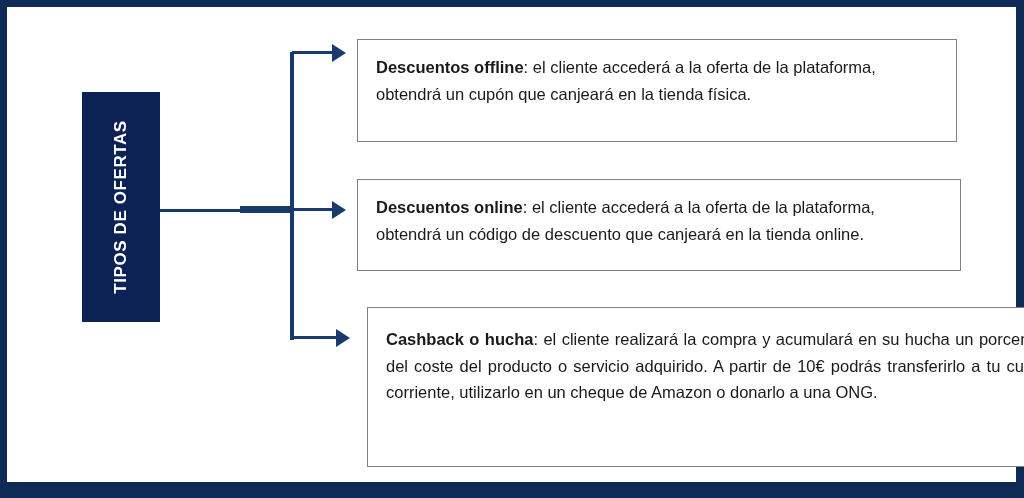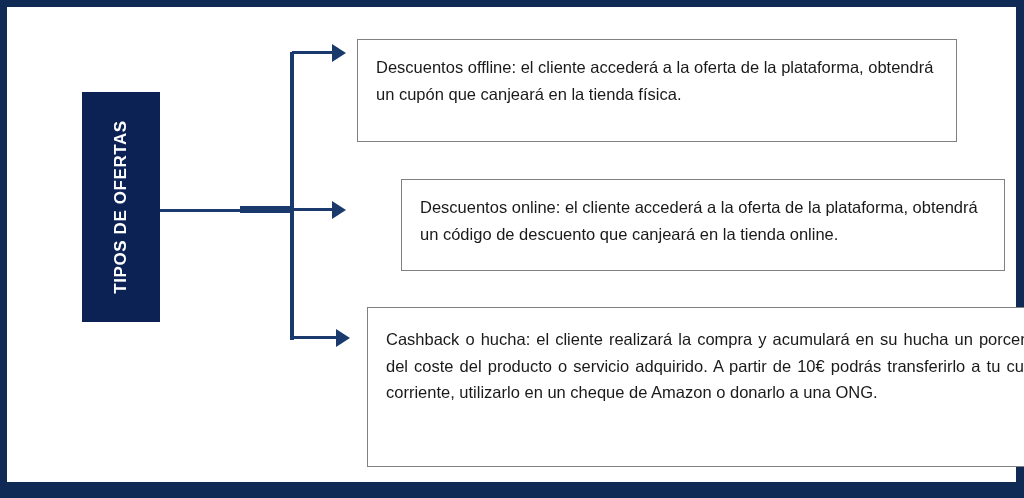--- a/index.html
+++ b/index.html
@@ -86,24 +86,24 @@
     box-sizing: border-box;
     color: #1a1a1a;
     font-size: 16.5px;
     line-height: 1.62;
     font-family: "Liberation Sans", sans-serif;
   }
   .tbox .inner {
     padding: 14px 16px 10px 18px;
   }
   .tbox b {
-    font-weight: normal;
+    font-weight: bold;
   }
   #tbox-1 { left: 357px; top: 39px;  width: 600px; height: 103px; }
-  #tbox-2 { left: 357px; top: 179px; width: 604px; height: 92px; margin-left: 44px;  }
+  #tbox-2 { left: 357px; top: 179px; width: 604px; height: 92px;  }
   #tbox-3 { left: 367px; top: 307px; width: 708px; height: 160px; }
   #tbox-3 .inner {
     text-align: justify;
     padding: 18px 18px 12px 18px;
   }
 </style>
 </head>
 <body>
 
 <div id="canvas">

